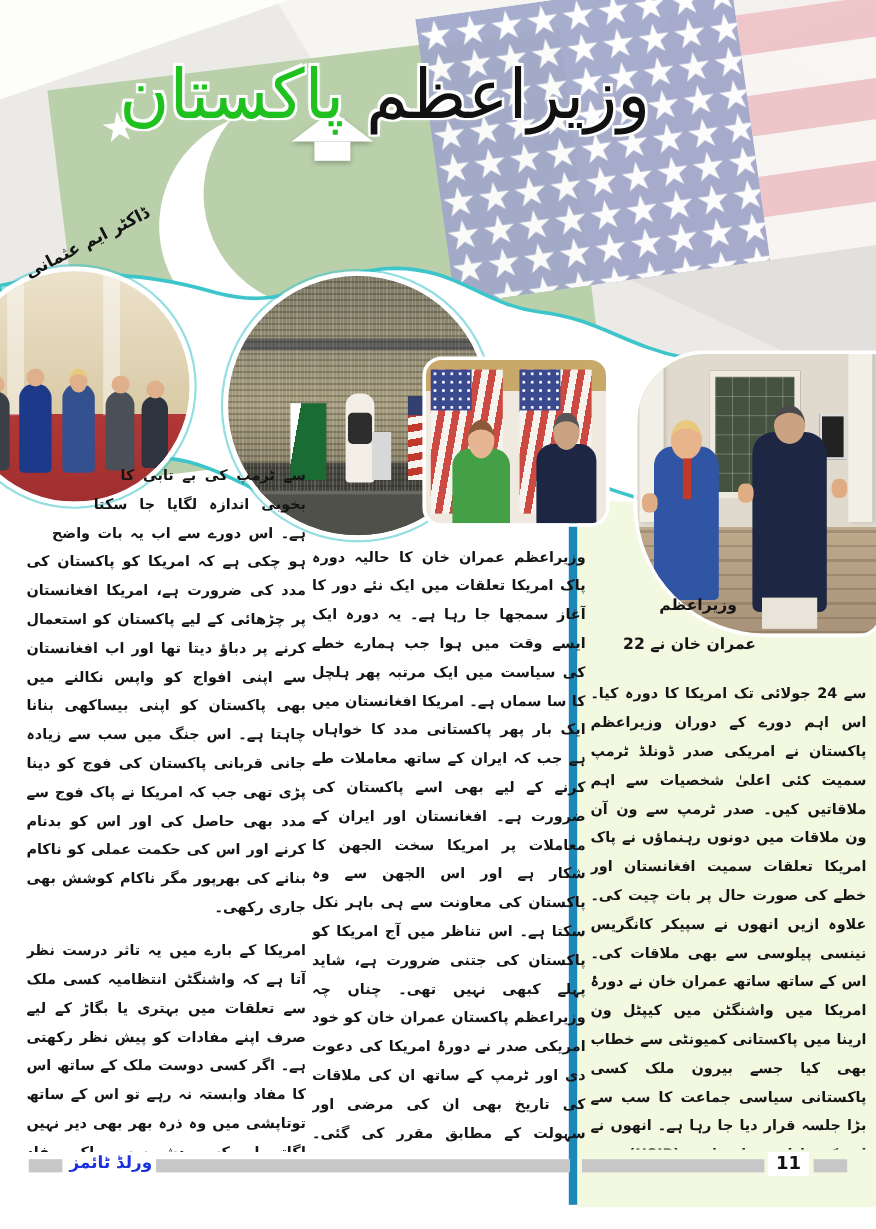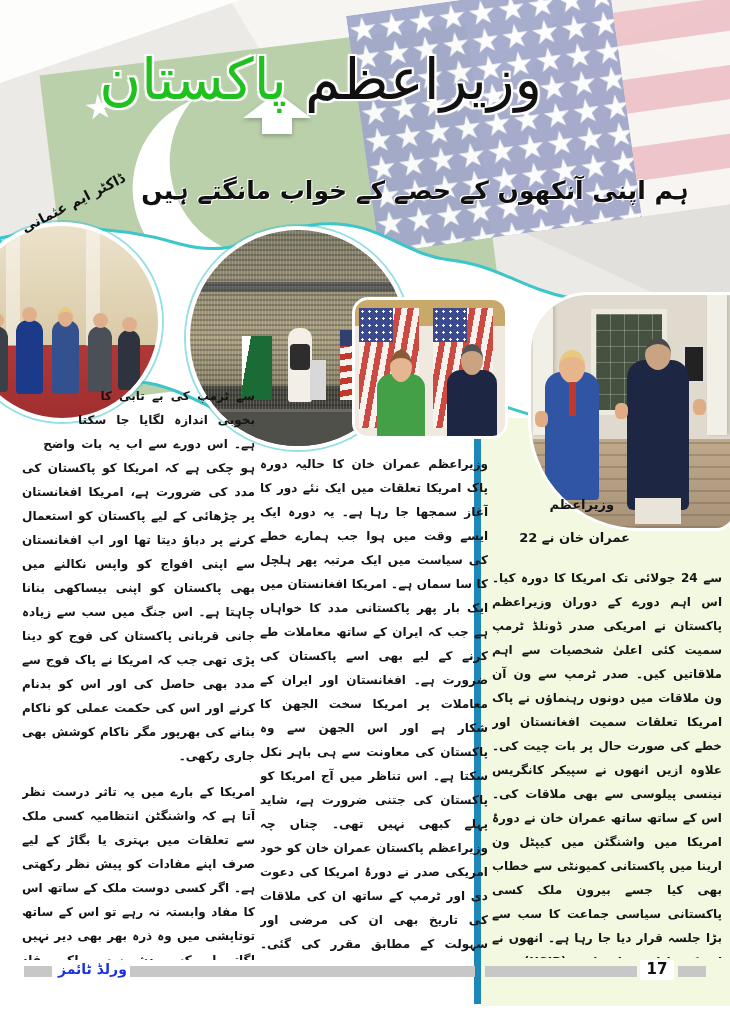--- a/index.html
+++ b/index.html
@@ -144,21 +144,20 @@
     </g>
   </svg>
 
   <div class="arrow-up">
       <div class="stem"></div>
     </div>
   <div class="title-line" style="right:188px;top:50px;">
     <span class="blk">وزیراعظم</span>
     <span class="grn">پاکستان</span>
   </div>
-  <div class="subtitle">ہم اپنی آنکھوں کے حصے کے خواب مانگتے ہیں</div>
   <div class="author">ڈاکٹر ایم عثمانی</div>
 
   <svg class="wave-svg" width="730" height="240" viewBox="0 0 730 240">
     <path d="M0,28 C60,14 120,16 180,34 C240,50 260,20 320,14 C380,10 400,44 450,50
              C500,56 520,78 570,88 L730,86 L730,218 C680,222 600,214 560,210
              C510,205 480,180 450,186 C400,194 360,228 300,226 C240,224 190,176 140,172
              C90,168 40,172 0,170 Z" fill="#ffffff" stroke="#3cc5cb" stroke-width="3"></path>
   </svg>
 
   <div class="green-col"></div>
@@ -248,17 +247,17 @@
     <div class="caption-line">وزیراعظم</div>
     <div class="caption-line">عمران خان نے 22</div>
     <p>سے 24 جولائی تک امریکا کا دورہ کیا۔ اس اہم دورے کے دوران وزیراعظم پاکستان نے امریکی صدر ڈونلڈ ٹرمپ سمیت کئی اعلیٰ شخصیات سے اہم ملاقاتیں کیں۔ صدر ٹرمپ سے ون آن ون ملاقات میں دونوں رہنماؤں نے پاک امریکا تعلقات سمیت افغانستان اور خطے کی صورت حال پر بات چیت کی۔ علاوہ ازیں انھوں نے سپیکر کانگریس نینسی پیلوسی سے بھی ملاقات کی۔ اس کے ساتھ ساتھ عمران خان نے دورۂ امریکا میں واشنگٹن میں کیپٹل ون ارینا میں پاکستانی کمیونٹی سے خطاب بھی کیا جسے بیرون ملک کسی پاکستانی سیاسی جماعت کا سب سے بڑا جلسہ قرار دیا جا رہا ہے۔ انھوں نے امریکی ادارہ برائے امن (USIP) میں بھی ایک تقریب سے خطاب کیا۔ وزیراعظم پاکستان کے اس دورے سے جہاں پاک امریکا تعلقات کی بحالی کا دروازہ کھلا ہے، وہاں یہ دوطرفہ اعتماد سازی، معاملہ فہمی، خیر سگالی، عالمی امن و استحکام اور پاکستان کی اقتصادی، سیاسی اور سماجی ترقی کے لیے نیک شگون بھی ہے، اسے مبصرین اور سفارتی حلقوں نے خطے کے لیے تازہ ہوا کا جھونکا قرار دیا ہے۔</p>
   </div>
 
   <div class="footer">
     <div class="fbar" style="left:24px;width:28px;"></div>
     <div class="fmag">ورلڈ ٹائمز</div>
     <div class="fbar" style="left:130px;width:345px;"></div>
     <div class="fbar" style="left:485px;width:152px;"></div>
-    <div class="fnum">17</div>
+    <div class="fnum">11</div>
     <div class="fbar" style="left:678px;width:28px;"></div>
   </div>
 
 </div>
 
 </body></html>

